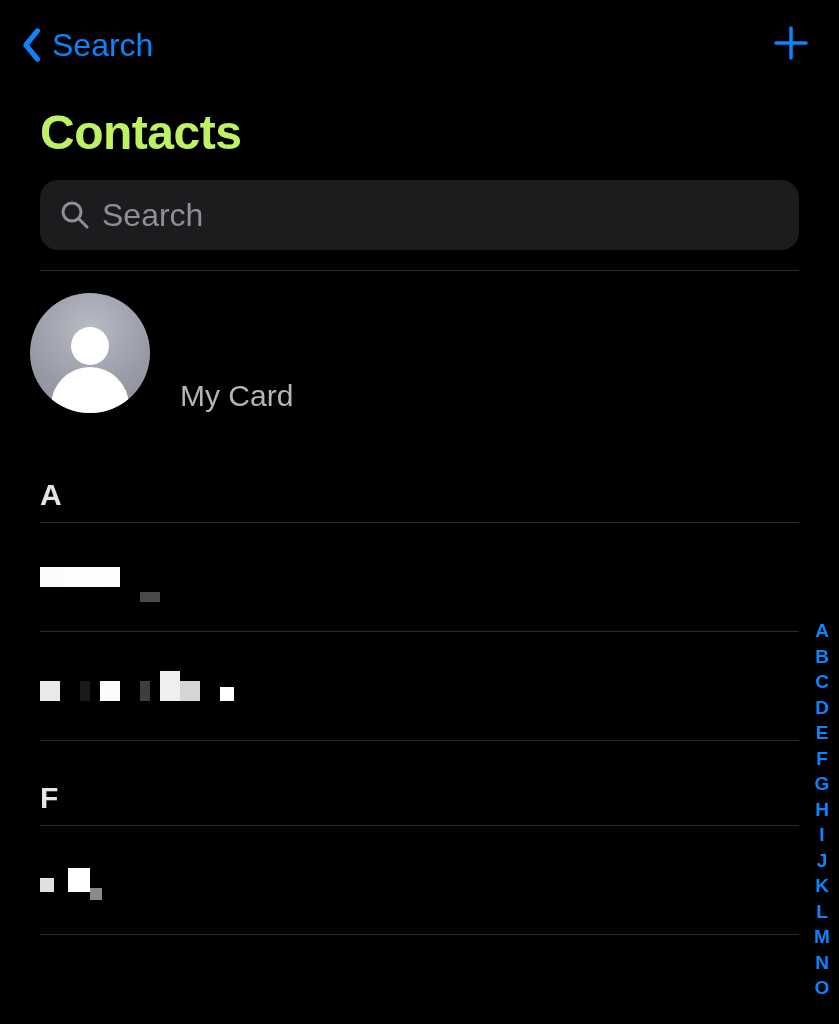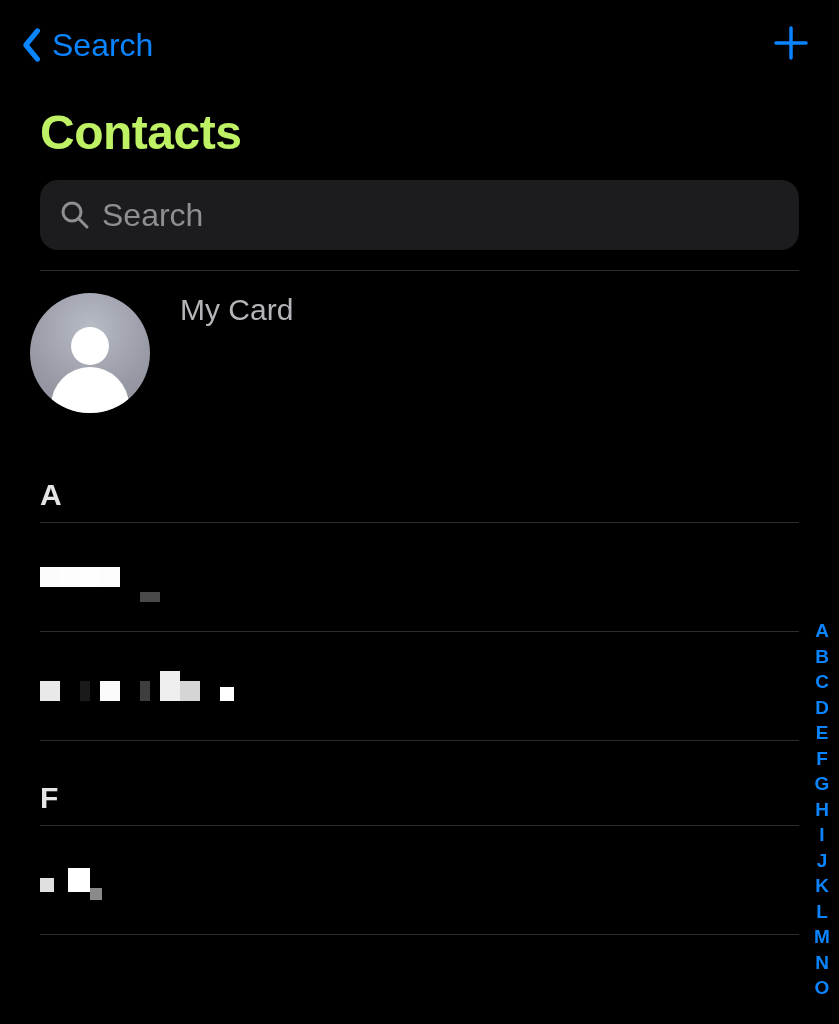--- a/index.html
+++ b/index.html
@@ -80,21 +80,21 @@
     .search-input::placeholder {
       color: #8e8e93;
     }
     .divider {
       height: 1px;
       background: #2c2c2e;
       margin: 0 40px;
     }
     .my-card-row {
       display: flex;
-      align-items: flex-start;
+      align-items: flex-end;
       padding: 22px 40px 40px 30px;
       cursor: pointer;
     }
     .avatar {
       width: 120px;
       height: 120px;
       border-radius: 50%;
       background: radial-gradient(circle at 50% 30%, #b8bcc5 0%, #989aa5 60%, #8a8d98 100%);
       position: relative;
       margin-right: 30px;

